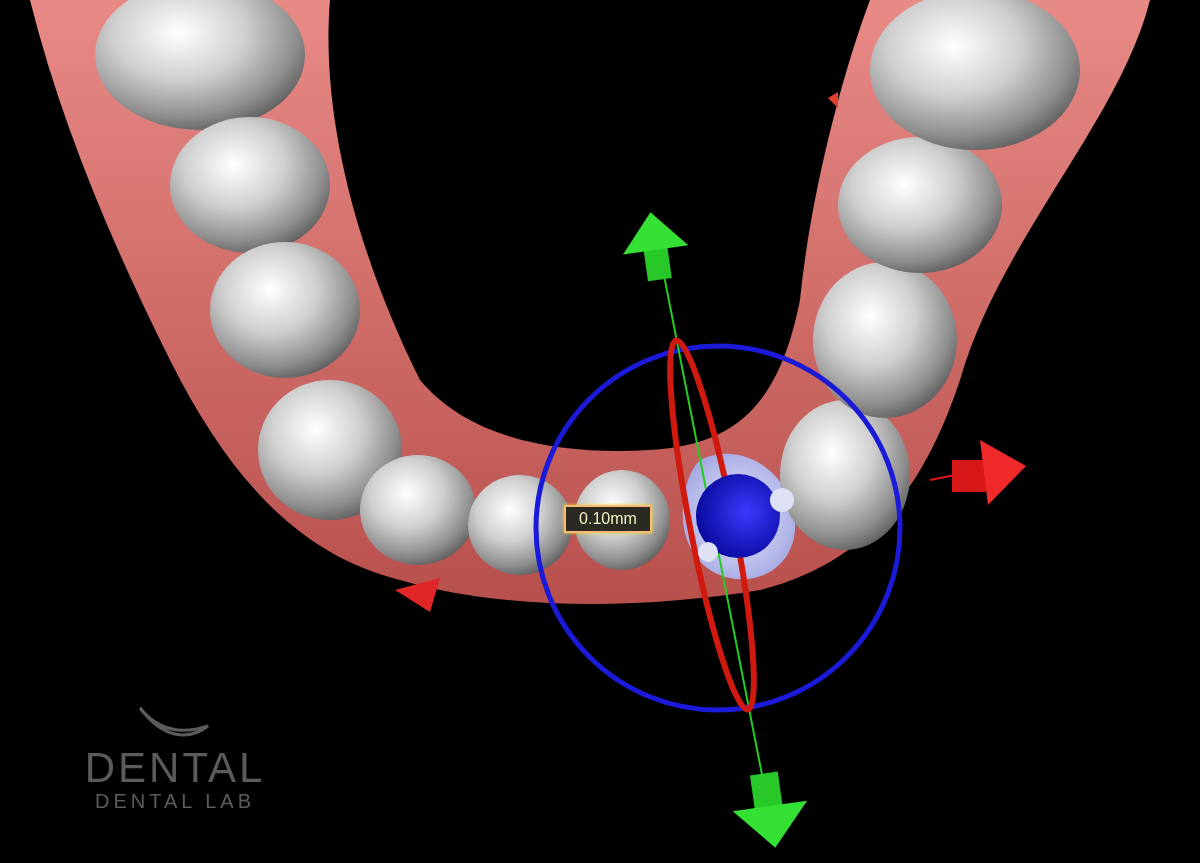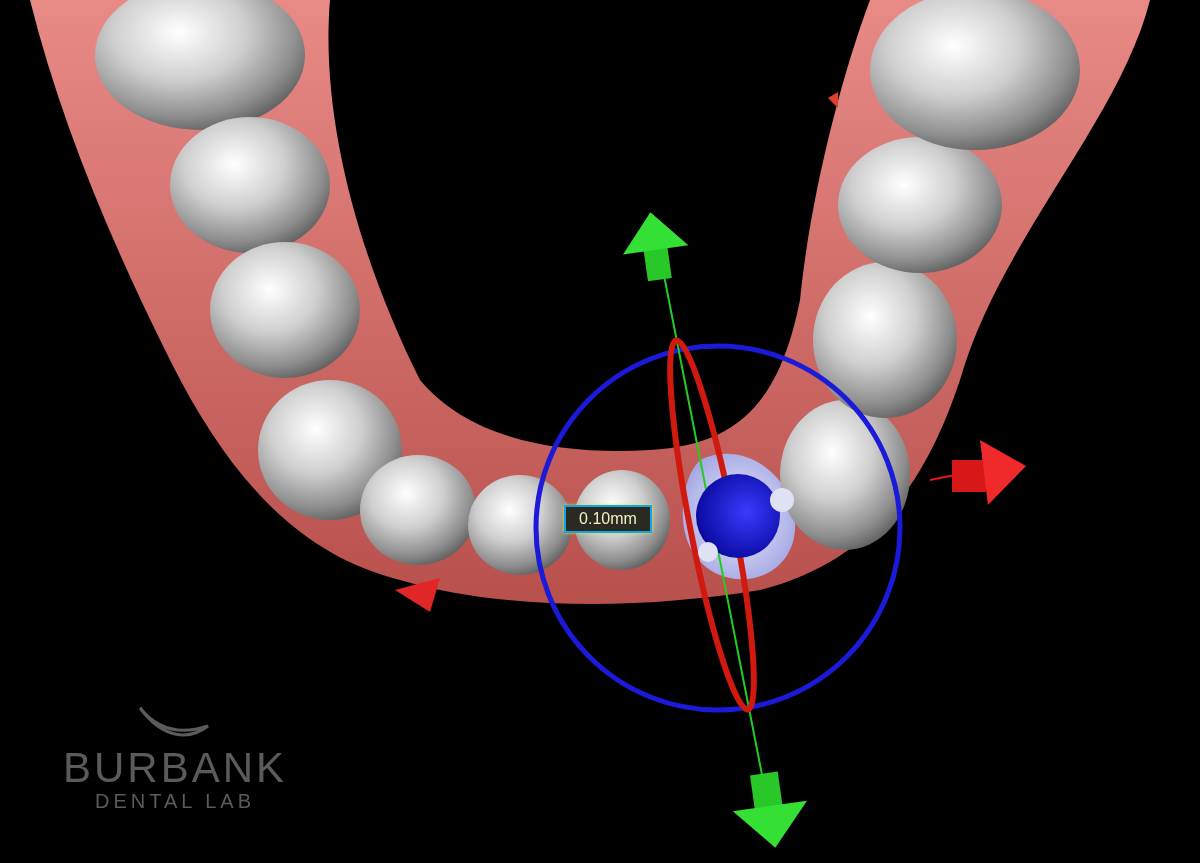--- a/index.html
+++ b/index.html
@@ -1,19 +1,19 @@
 <!DOCTYPE html>
 <html><head>
 <meta charset="utf-8">
 <style>
   html,body{margin:0;padding:0;background:#000;}
   body{width:1200px;height:863px;overflow:hidden;position:relative;font-family:"Liberation Sans",sans-serif;}
   #viewport{position:absolute;left:0;top:0;width:1200px;height:863px;background:#000;}
   svg#scene{position:absolute;left:0;top:0;}
-  .measure-label{position:absolute;left:564px;top:505px;width:88px;height:28px;box-sizing:border-box;border:2px solid #0ea5e9;background:#2a2a22;color:#f4f0c0;font-family:"Liberation Sans",sans-serif;font-size:16px;line-height:24px;text-align:center;box-shadow:0 0 3px #e8e020;}
+  .measure-label{position:absolute;left:564px;top:505px;width:88px;height:28px;box-sizing:border-box;border:2px solid #fdba74;background:#2a2a22;color:#f4f0c0;font-family:"Liberation Sans",sans-serif;font-size:16px;line-height:24px;text-align:center;box-shadow:0 0 3px #e8e020;}
   .logo{position:absolute;left:50px;top:706px;width:250px;height:100px;}
   .logo-main{position:absolute;left:0;top:38px;width:250px;text-align:center;font-family:"Liberation Sans",sans-serif;font-size:42px;letter-spacing:3px;color:#5b5b5b;font-weight:400;}
   .logo-sub{position:absolute;left:0;top:84px;width:250px;text-align:center;font-family:"Liberation Sans",sans-serif;font-size:20px;letter-spacing:4px;color:#5b5b5b;}
   .logo-smile{position:absolute;left:88px;top:0;}
 </style>
 </head>
 <body>
 
 <div id="viewport">
   <svg id="scene" width="1200" height="863" viewBox="0 0 1200 863">
@@ -97,16 +97,16 @@
       <circle cx="708" cy="552" r="10" fill="#dfe2f4"></circle>
     </g>
   </svg>
 
   <div class="measure-label">0.10mm</div>
 
   <div class="logo">
     <svg class="logo-smile" width="75" height="36" viewBox="0 0 75 36">
       <path d="M2,2 C18,22 40,30 70,20 C52,34 26,34 2,2 Z" fill="none" stroke="#5b5b5b" stroke-width="3"></path>
     </svg>
-    <div class="logo-main">BURBANK</div>
+    <div class="logo-main">DENTAL</div>
     <div class="logo-sub">DENTAL LAB</div>
   </div>
 </div>
 
 </body></html>

